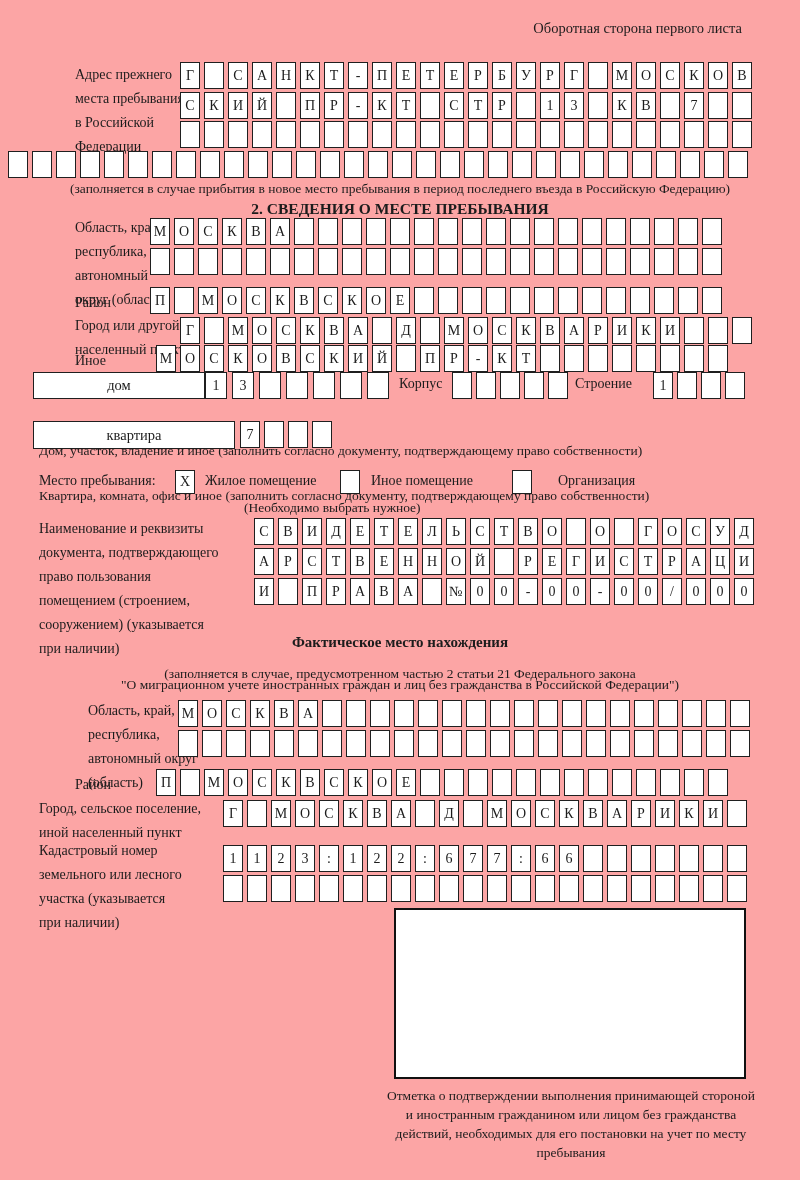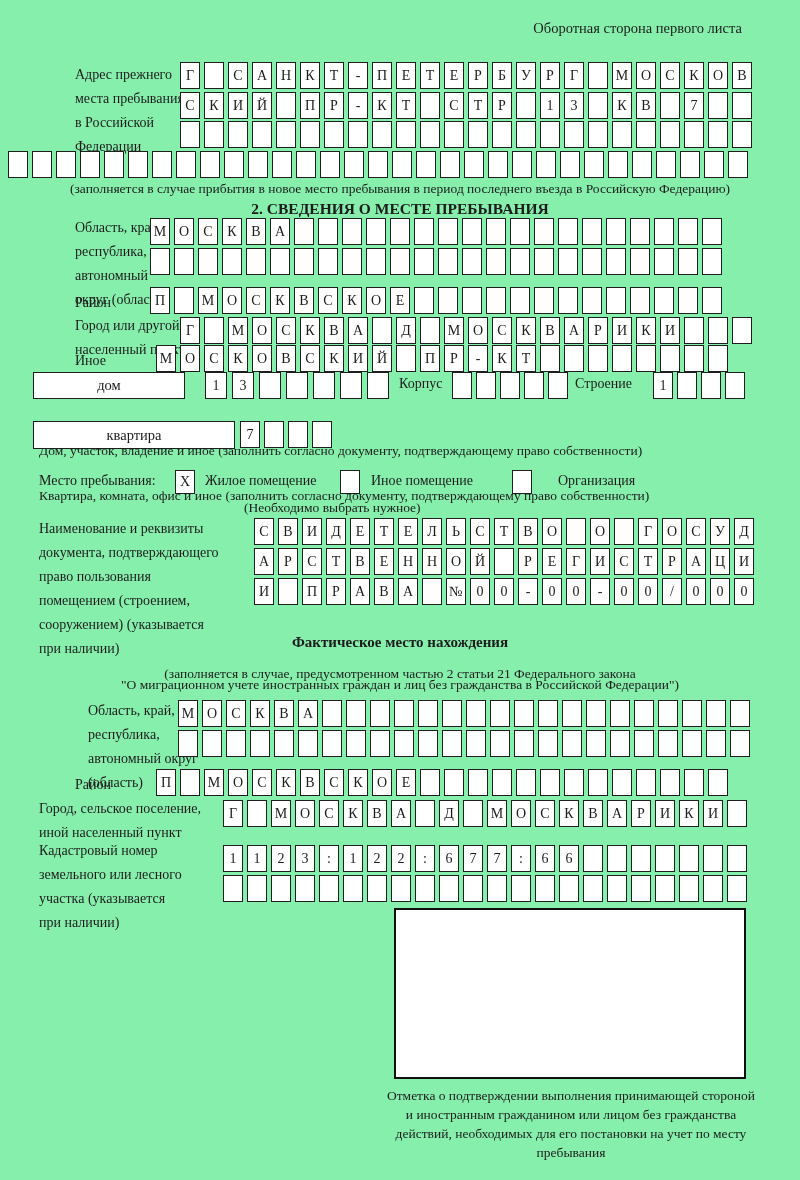--- a/index.html
+++ b/index.html
@@ -1,17 +1,17 @@
 <!DOCTYPE html>
 <html><head>
 <meta charset="utf-8">
 <style>
   html,body{margin:0;padding:0;background:#ffffff;}
   body{width:800px;height:1180px;font-family:"Liberation Serif","DejaVu Serif",serif;color:#1c1c1c;}
-  .page{position:relative;width:800px;height:1180px;background:#86efac;overflow:hidden;}
+  .page{position:relative;width:800px;height:1180px;background:#fca5a5;overflow:hidden;}
   .abs{position:absolute;}
   .lbl{font-size:14px;line-height:24px;white-space:pre-line;}
   .note{font-size:13.5px;}
   .center{left:0;width:800px;text-align:center;}
   .sect-title{font-size:15.5px;font-weight:bold;}
   .cellrow{display:flex;}
   .cell{flex:0 0 auto;width:20px;height:27px;margin-right:4px;border:1.5px solid #1f1f1f;box-sizing:border-box;
         display:flex;align-items:center;justify-content:center;font-size:14px;line-height:1;background:#fff;}
   .cellrow.wide .cell{width:22px;margin-right:5px;}
   .fieldbox{border:1.5px solid #1f1f1f;box-sizing:border-box;display:flex;align-items:center;justify-content:center;
@@ -282,21 +282,21 @@
       <div class="cell"></div>
       <div class="cell"></div>
       <div class="cell"></div>
       <div class="cell"></div>
       <div class="cell"></div>
       <div class="cell"></div>
       <div class="cell"></div>
       <div class="cell"></div>
     </div>
 
-  <div class="abs fieldbox" style="top:372px;left:33px;width:152px;height:27px;">дом</div>
+  <div class="abs fieldbox" style="top:372px;left:33px;width:172px;height:27px;">дом</div>
   <div class="abs cellrow wide" style="top:372px;left:205px;">
       <div class="cell">1</div>
       <div class="cell">3</div>
       <div class="cell"></div>
       <div class="cell"></div>
       <div class="cell"></div>
       <div class="cell"></div>
       <div class="cell"></div>
     </div>
   <div class="abs" style="top:376px;left:399px;font-size:14px;">Корпус</div>

